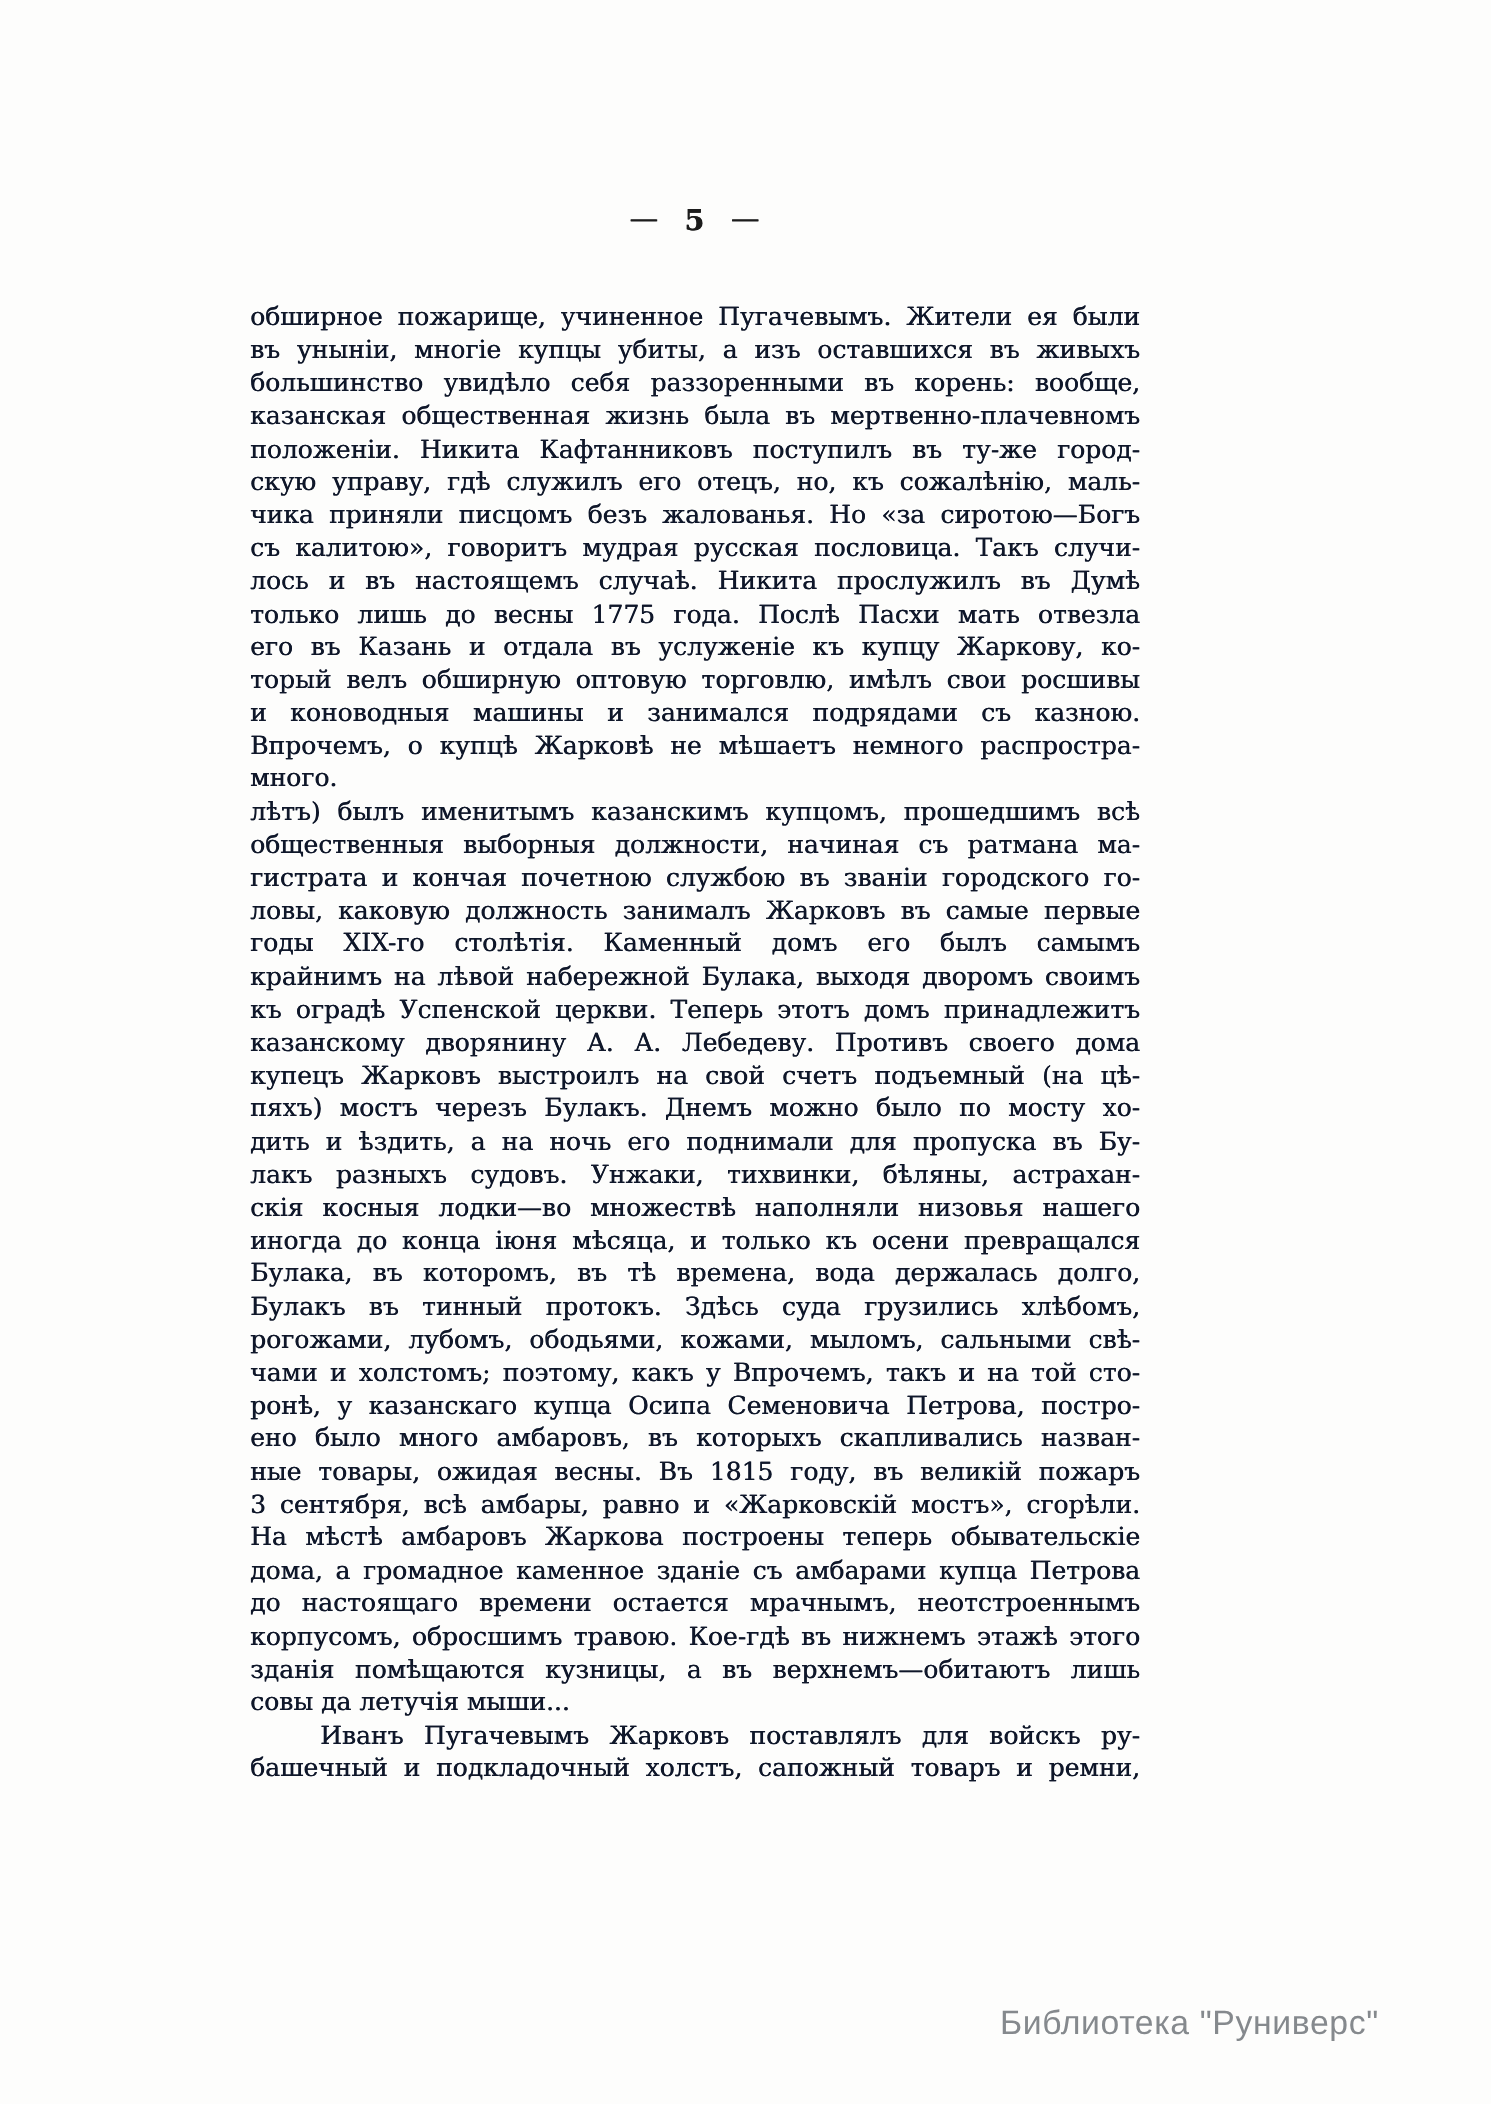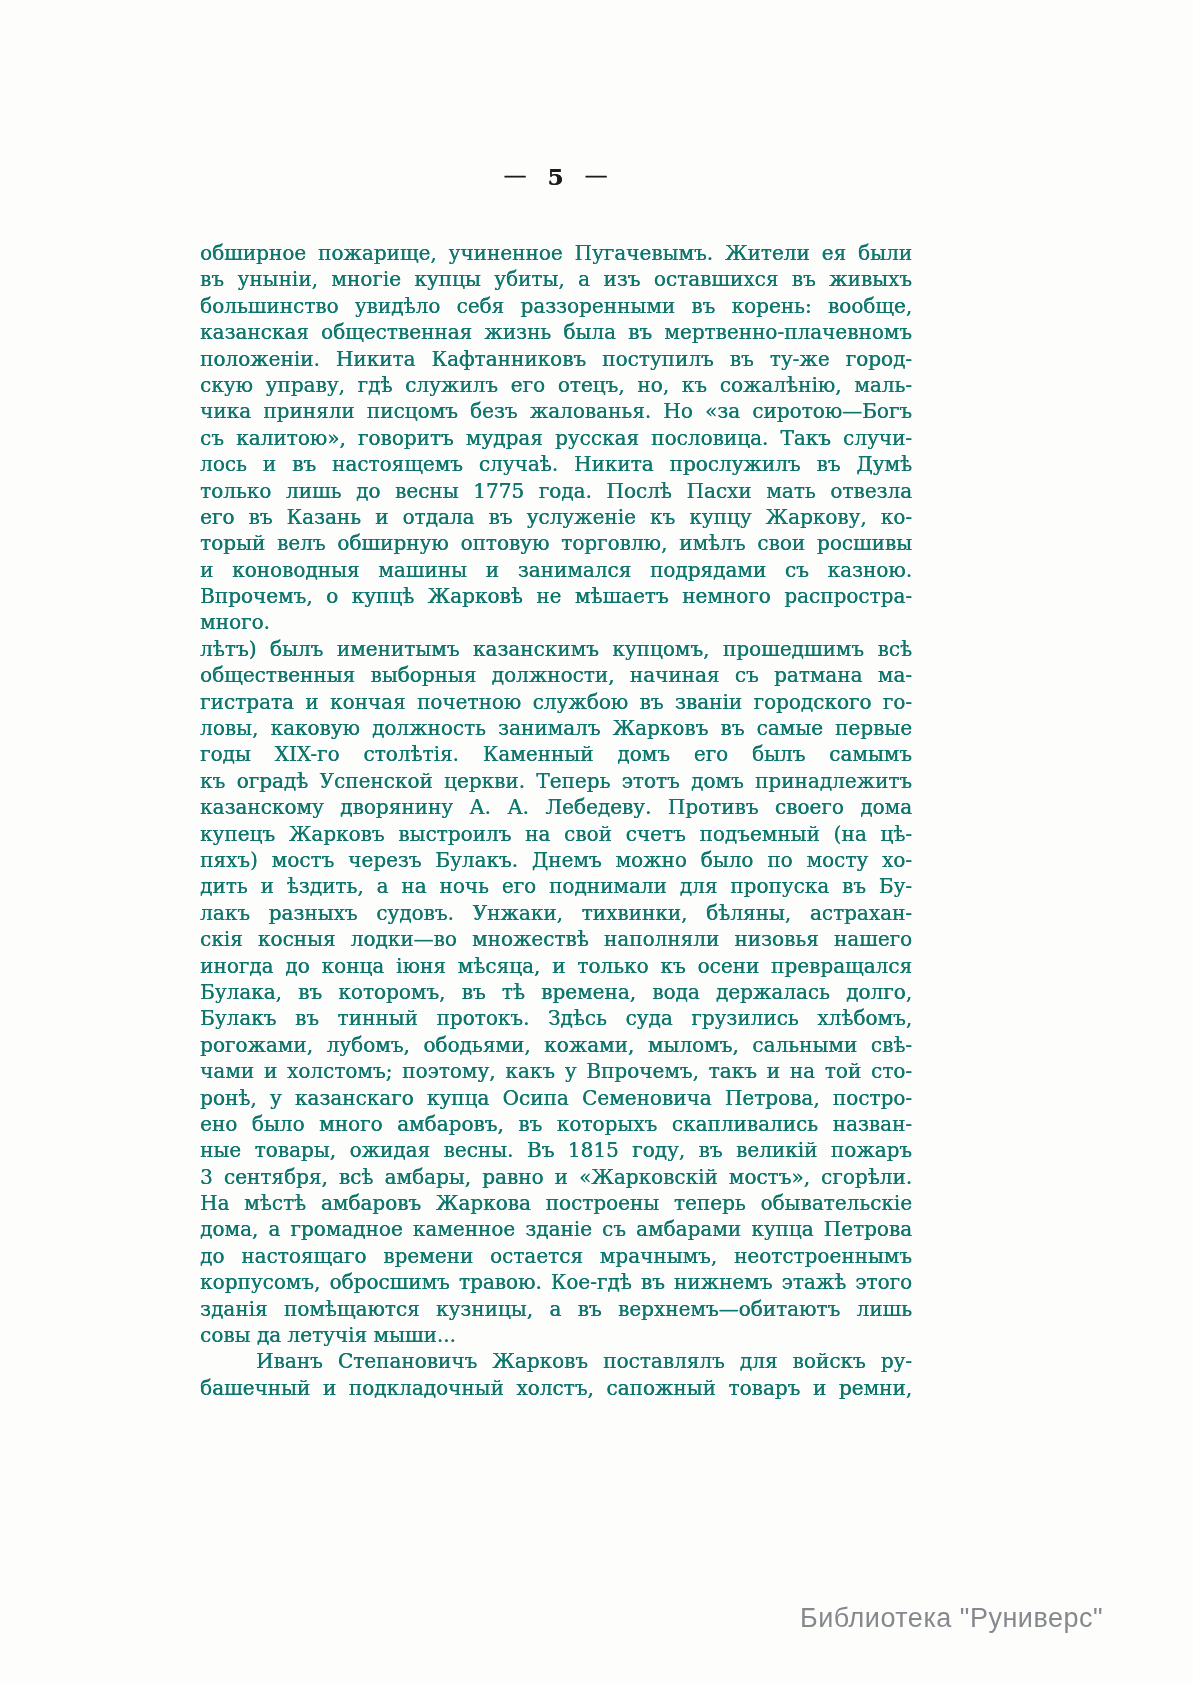--- a/index.html
+++ b/index.html
@@ -20,21 +20,21 @@
     color:#1c1c1c;
     font-size:23px;
     letter-spacing:1px;
     text-shadow:0.3px 0 0 currentColor;
   }
   .page-header .dash{margin:0 20px;position:relative;top:-2px;}
   .page-header .num{font-weight:bold;}
   .text-block{
     position:absolute;
     left:200px;top:240px;width:712px;
-    color:#0f766e;
+    color:#0f172a;
     font-size:20px;
   }
   .line{
     line-height:26.4px;
     height:26.4px;
     text-align:justify;
     text-align-last:justify;
     text-shadow:0.35px 0 0 currentColor;
     white-space:normal;
   }
@@ -77,20 +77,21 @@
     <div class="line">его въ Казань и отдала въ услуженіе къ купцу Жаркову, ко-</div>
     <div class="line">торый велъ обширную оптовую торговлю, имѣлъ свои росшивы</div>
     <div class="line">и коноводныя машины и занимался подрядами съ казною.</div>
     <div class="line">Впрочемъ, о купцѣ Жарковѣ не мѣшаетъ немного распростра-</div>
     <div class="line para-end">много.</div>
     <div class="line">лѣтъ) былъ именитымъ казанскимъ купцомъ, прошедшимъ всѣ</div>
     <div class="line">общественныя выборныя должности, начиная съ ратмана ма-</div>
     <div class="line">гистрата и кончая почетною службою въ званіи городского го-</div>
     <div class="line">ловы, каковую должность занималъ Жарковъ въ самые первые</div>
     <div class="line">годы XIX-го столѣтія. Каменный домъ его былъ самымъ</div>
+    <div class="line">крайнимъ на лѣвой набережной Булака, выходя дворомъ своимъ</div>
     <div class="line">къ оградѣ Успенской церкви. Теперь этотъ домъ принадлежитъ</div>
     <div class="line">казанскому дворянину А. А. Лебедеву. Противъ своего дома</div>
     <div class="line">купецъ Жарковъ выстроилъ на свой счетъ подъемный (на цѣ-</div>
     <div class="line">пяхъ) мостъ черезъ Булакъ. Днемъ можно было по мосту хо-</div>
     <div class="line">дить и ѣздить, а на ночь его поднимали для пропуска въ Бу-</div>
     <div class="line">лакъ разныхъ судовъ. Унжаки, тихвинки, бѣляны, астрахан-</div>
     <div class="line">скія косныя лодки—во множествѣ наполняли низовья нашего</div>
     <div class="line">иногда до конца іюня мѣсяца, и только къ осени превращался</div>
     <div class="line">Булака, въ которомъ, въ тѣ времена, вода держалась долго,</div>
     <div class="line">Булакъ въ тинный протокъ. Здѣсь суда грузились хлѣбомъ,</div>
@@ -99,19 +100,19 @@
     <div class="line">ронѣ, у казанскаго купца Осипа Семеновича Петрова, постро-</div>
     <div class="line">ено было много амбаровъ, въ которыхъ скапливались назван-</div>
     <div class="line">ные товары, ожидая весны. Въ 1815 году, въ великій пожаръ</div>
     <div class="line">3 сентября, всѣ амбары, равно и «Жарковскій мостъ», сгорѣли.</div>
     <div class="line">На мѣстѣ амбаровъ Жаркова построены теперь обывательскіе</div>
     <div class="line">дома, а громадное каменное зданіе съ амбарами купца Петрова</div>
     <div class="line">до настоящаго времени остается мрачнымъ, неотстроеннымъ</div>
     <div class="line">корпусомъ, обросшимъ травою. Кое-гдѣ въ нижнемъ этажѣ этого</div>
     <div class="line">зданія помѣщаются кузницы, а въ верхнемъ—обитаютъ лишь</div>
     <div class="line para-end">совы да летучія мыши...</div>
-    <div class="line indent">Иванъ Степановичъ Жарковъ поставлялъ для войскъ ру-</div>
+    <div class="line indent">Иванъ Пугачевымъ Жарковъ поставлялъ для войскъ ру-</div>
     <div class="line">башечный и подкладочный холстъ, сапожный товаръ и ремни,</div>
   </div>
 
   <div class="watermark">Библиотека "Руниверс"</div>
 
 </div>
 
 </body></html>

